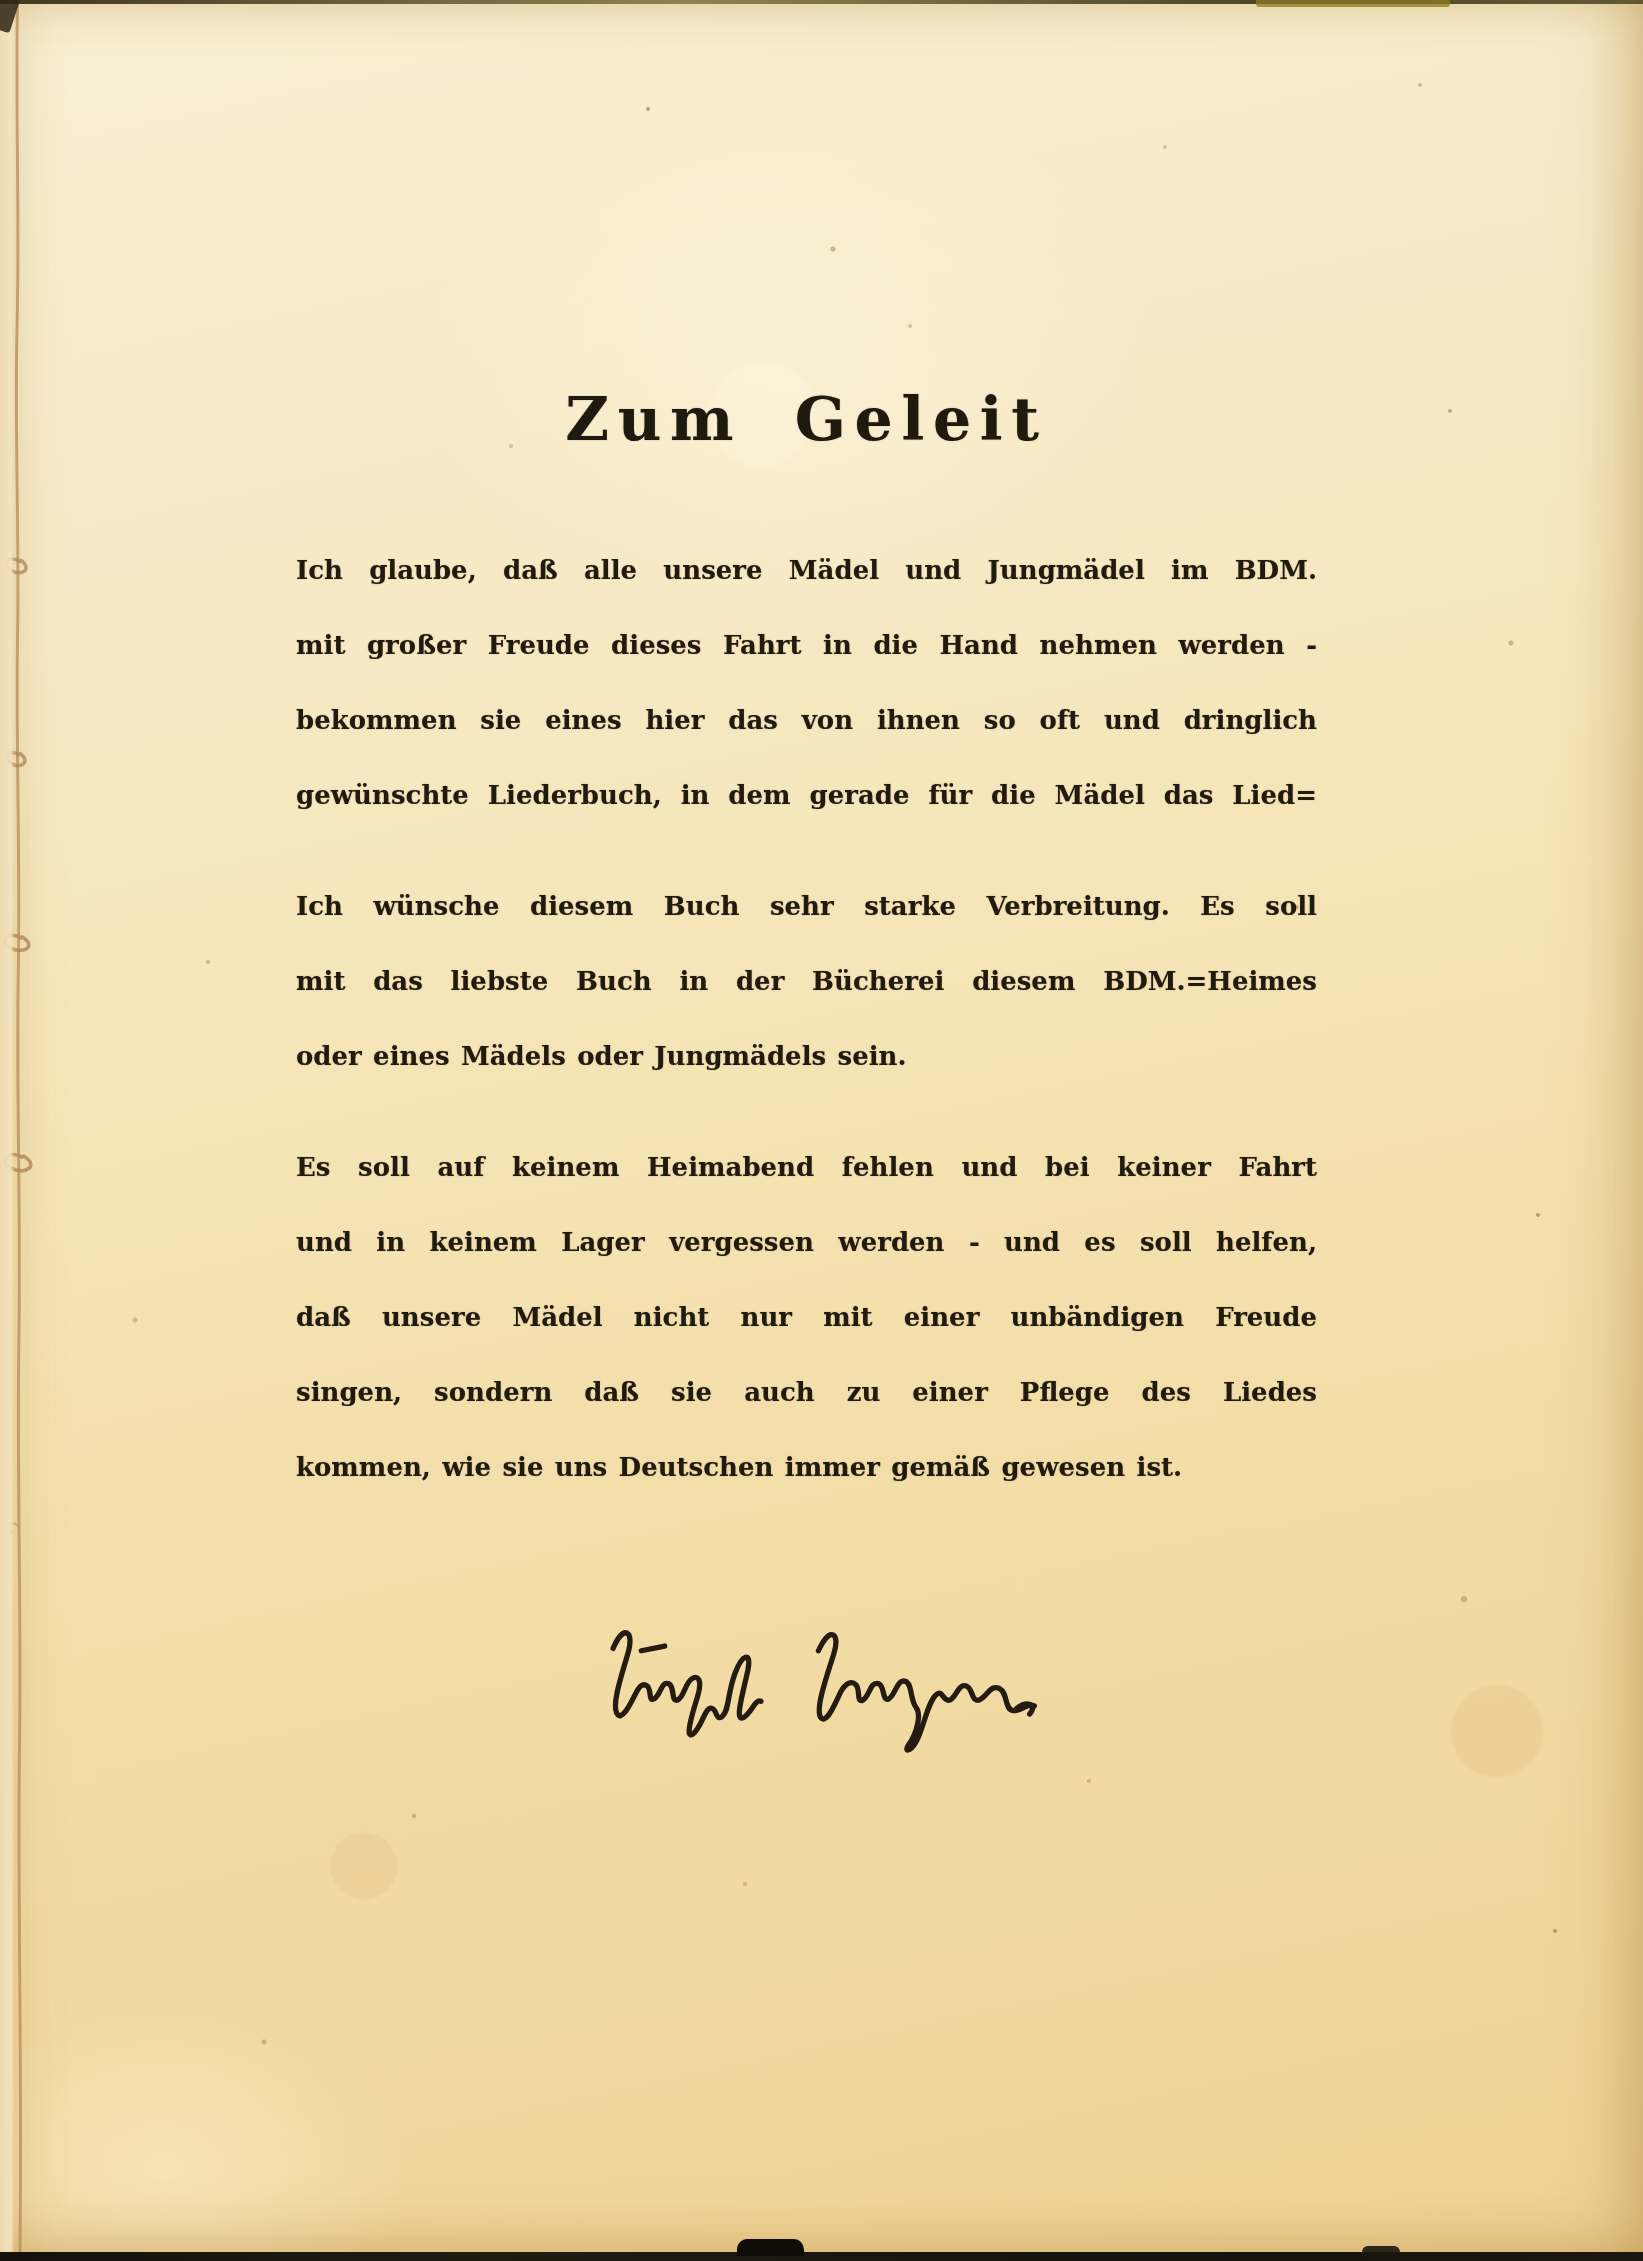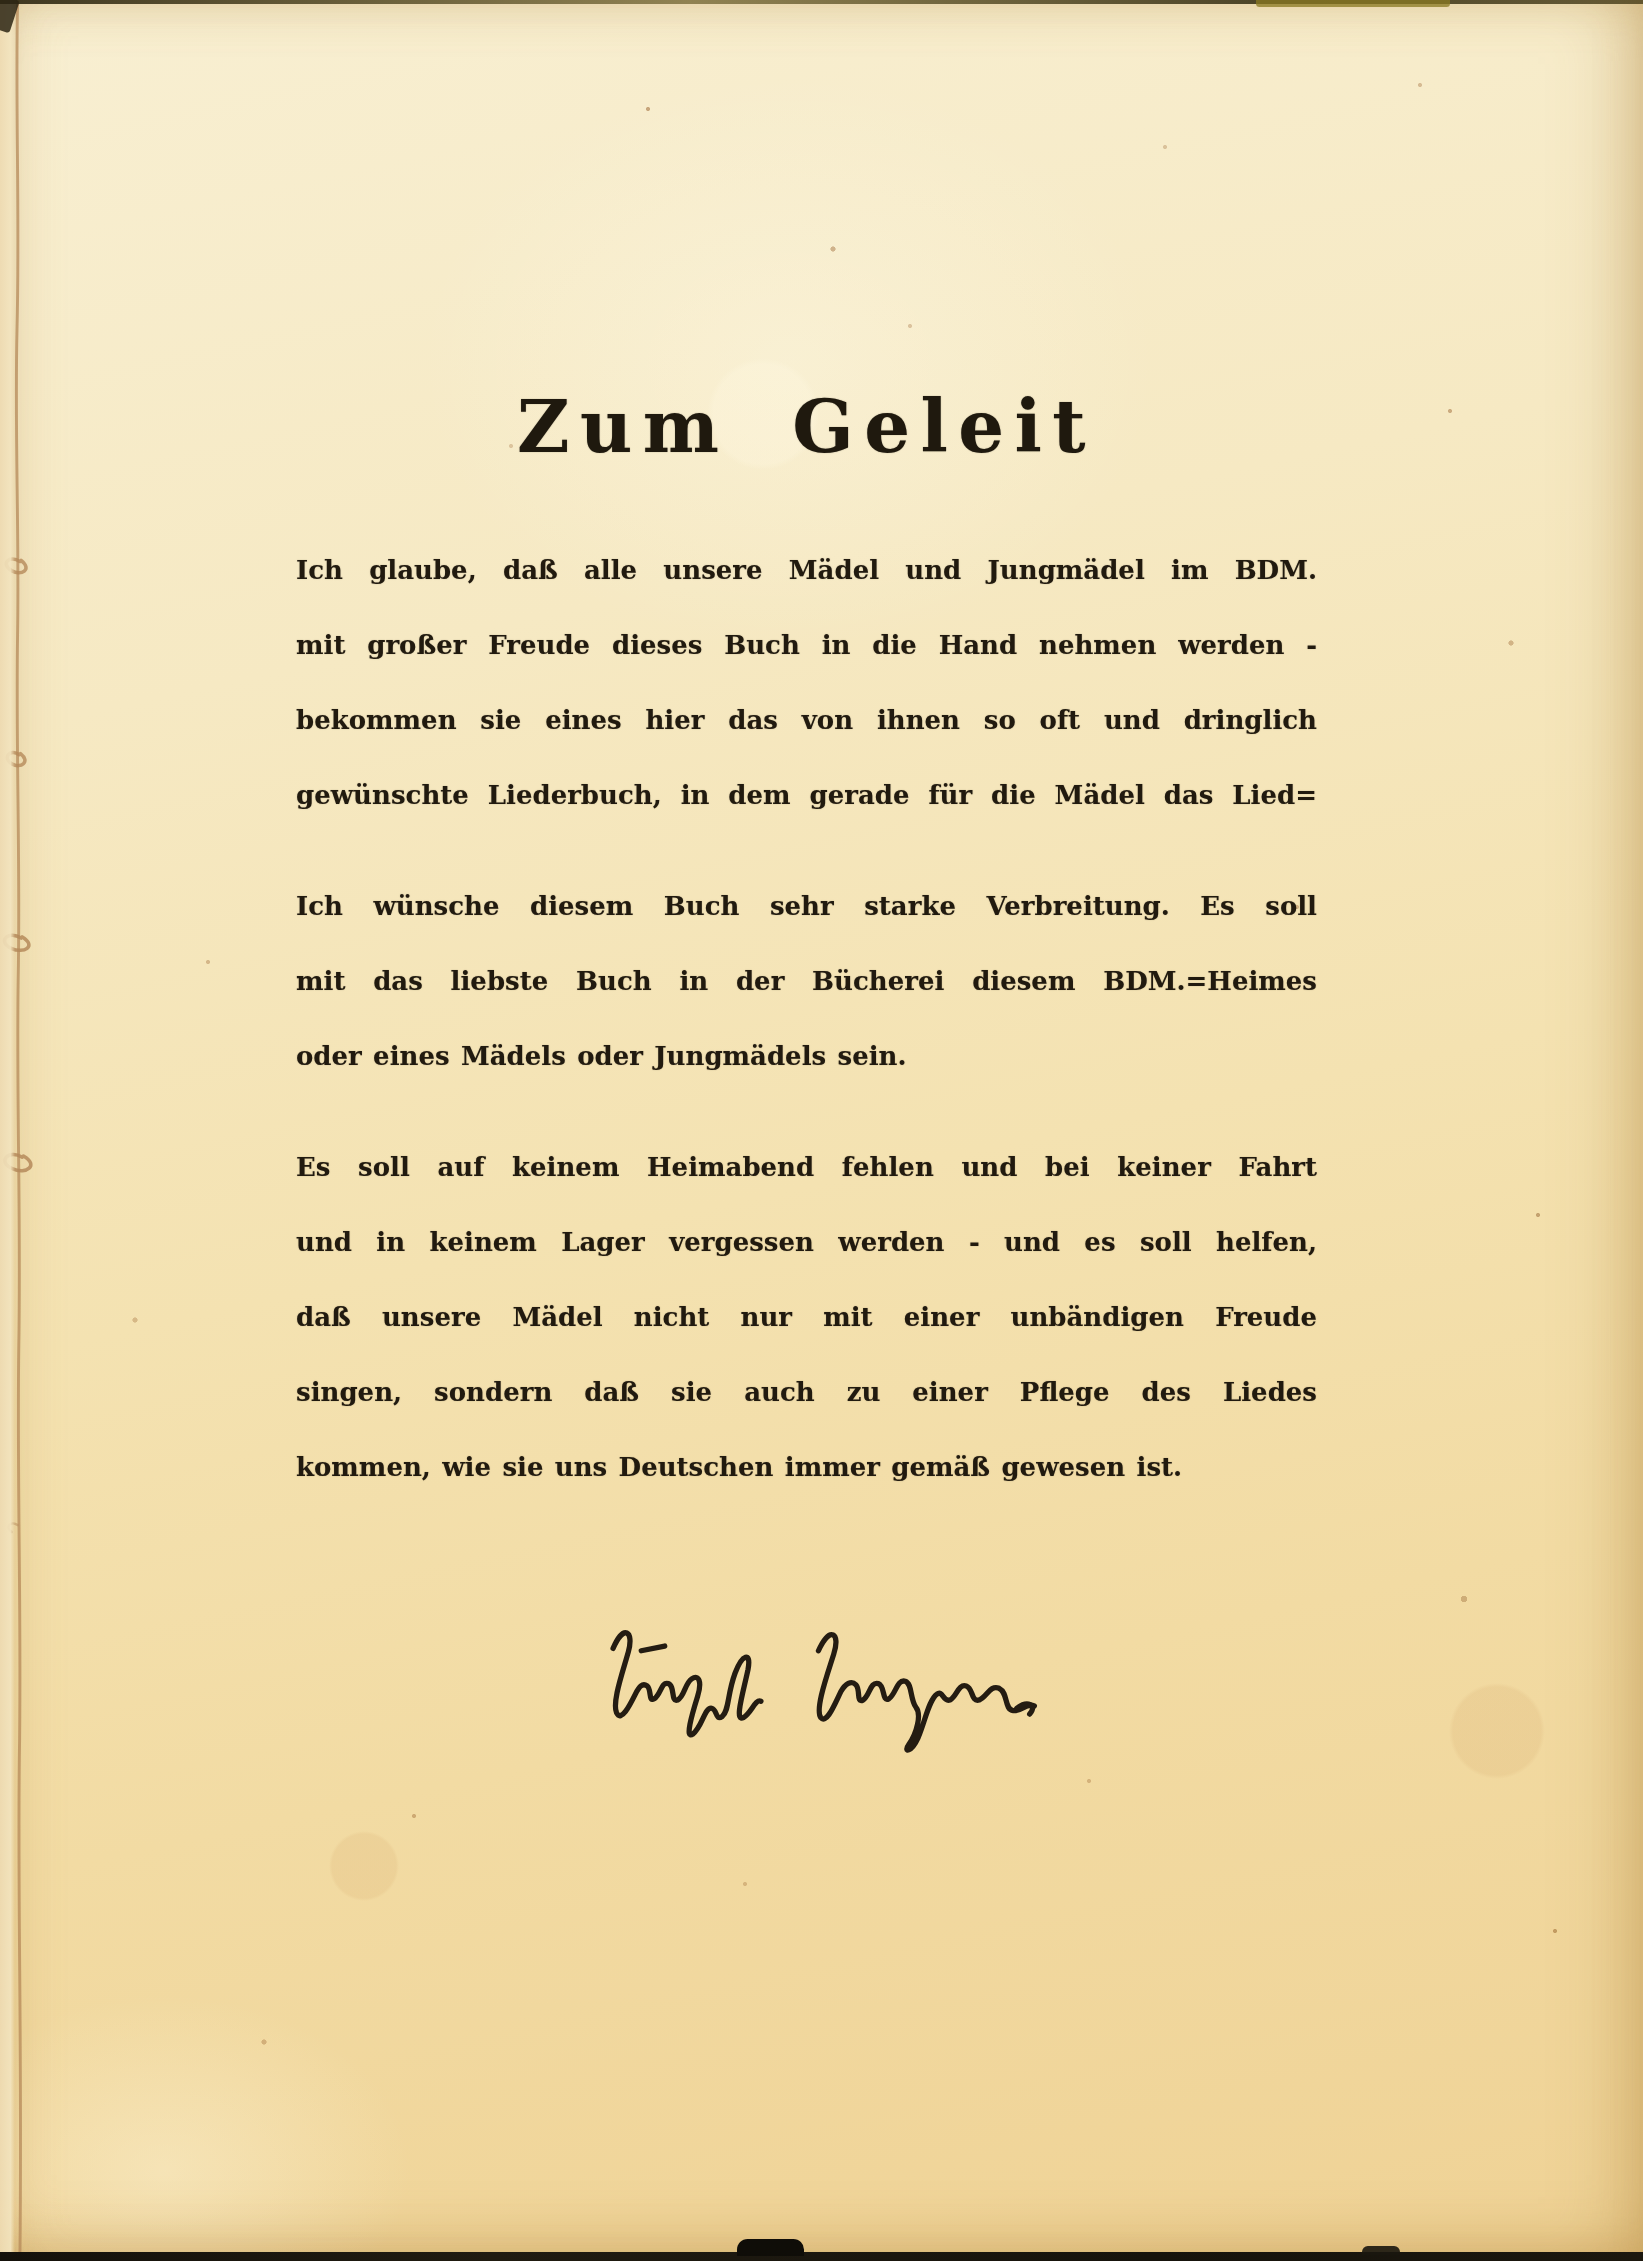--- a/index.html
+++ b/index.html
@@ -75,21 +75,21 @@
   }
   .left-strip {
     position: absolute; top: 0; bottom: 0; left: 0; width: 15.3px;
     background: linear-gradient(90deg, #efdcb4, #f3e5c0 70%, rgba(243,229,192,0));
     opacity: 0.9;
   }
   .binding-svg { position: absolute; top: 0; left: 0; }
   
   .title {
     position: absolute; left: 296px; top: 384px; width: 1021px;
-    font-size: 72px; font-weight: bold; color: #1f190e;
+    font-size: 60px; font-weight: bold; color: #1f190e;
     text-align: center; letter-spacing: 0.145em; word-spacing: 0.38em;
     text-shadow: 0 0 1.2px rgba(31,25,14,0.40);
     white-space: nowrap;
   }
   .bodytext {
     position: absolute; left: 296px; top: 533px; width: 1021px;
     color: #211a0f;
     font-size: 26px; font-weight: bold;
     text-shadow: 0 0 1.2px rgba(33,26,15,0.35);
   }
@@ -126,21 +126,21 @@
   <div class="left-strip"></div>
   <div class="edge-top"></div>
   <div class="edge-top-smudge"></div>
   <div class="corner-mark-tl"></div>
 
   <div class="title">Zum Geleit</div>
 
   <div class="bodytext">
     <div class="para">
       <div class="line">Ich glaube, daß alle unsere Mädel und Jungmädel im BDM.</div>
-      <div class="line">mit großer Freude dieses Buch in die Hand nehmen werden -</div>
+      <div class="line">mit großer Freude dieses Fahrt in die Hand nehmen werden -</div>
       <div class="line">bekommen sie eines hier das von ihnen so oft und dringlich</div>
       <div class="line">gewünschte Liederbuch, in dem gerade für die Mädel das Lied=</div>
     </div>
     <div class="para">
       <div class="line">Ich wünsche diesem Buch sehr starke Verbreitung. Es soll</div>
       <div class="line">mit das liebste Buch in der Bücherei diesem BDM.=Heimes</div>
       <div class="line short">oder eines Mädels oder Jungmädels sein.</div>
     </div>
     <div class="para">
       <div class="line">Es soll auf keinem Heimabend fehlen und bei keiner Fahrt</div>

